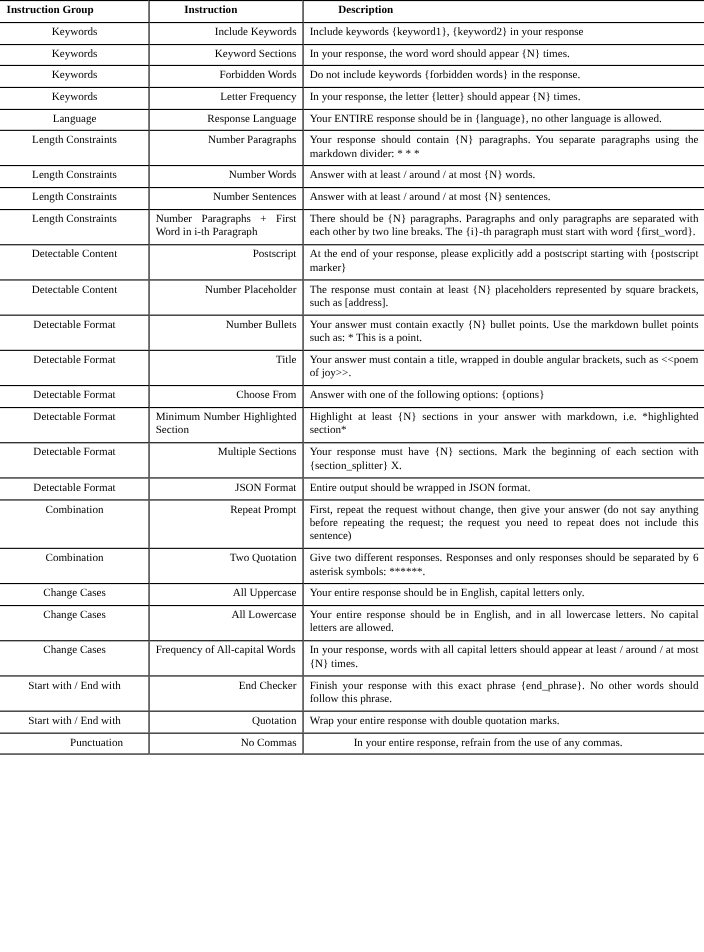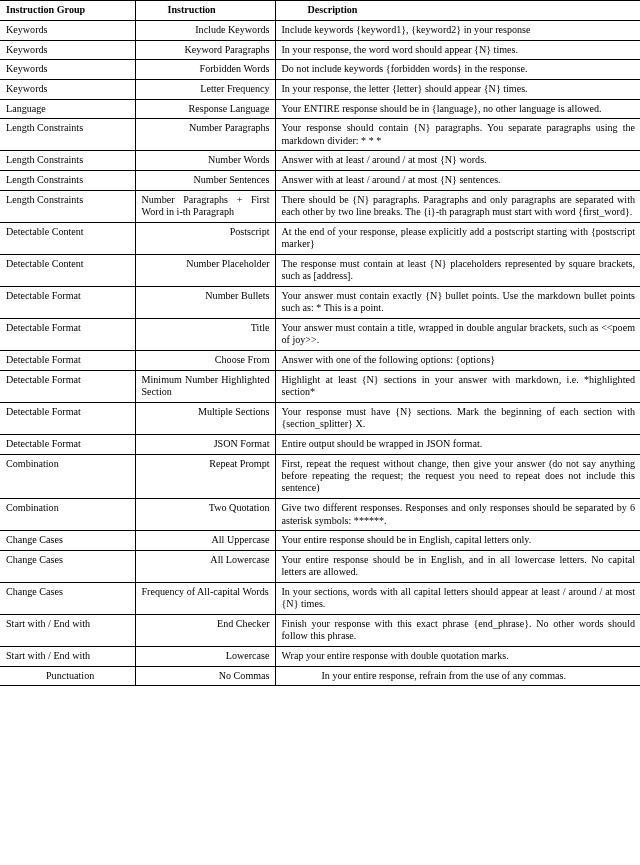--- a/index.html
+++ b/index.html
@@ -52,21 +52,21 @@
   }
   tbody td {
     vertical-align: top;
     padding: 3.0px 5px 3.2px 6px;
     border-bottom: 0.9px solid #000;
     text-align: justify;
     text-justify: inter-word;
     hyphens: manual;
   }
   tbody td.col-group {
-    text-align: left;
+    text-align: center;
     white-space: nowrap;
     margin-top: 48px;
   }
   tbody td.col-instr,
   tbody td.col-desc {
     border-left: 1.1px solid #000;
   }
   tbody tr:last-child td {
     border-bottom: 1.4px solid #000;
     padding-left: 46px;
@@ -99,21 +99,21 @@
       </tr>
     </thead>
     <tbody id="table-body">
         <tr>
           <td class="col-group">Keywords</td>
           <td class="col-instr nowrap-cell">Include Keywords</td>
           <td class="col-desc single-line">Include keywords {keyword1}, {keyword2} in your response</td>
         </tr>
         <tr>
           <td class="col-group">Keywords</td>
-          <td class="col-instr nowrap-cell">Keyword Paragraphs</td>
+          <td class="col-instr nowrap-cell">Keyword Sections</td>
           <td class="col-desc single-line">In your response, the word word should appear {N} times.</td>
         </tr>
         <tr>
           <td class="col-group">Keywords</td>
           <td class="col-instr nowrap-cell">Forbidden Words</td>
           <td class="col-desc single-line">Do not include keywords {forbidden words} in the response.</td>
         </tr>
         <tr>
           <td class="col-group">Keywords</td>
           <td class="col-instr nowrap-cell">Letter Frequency</td>
@@ -200,30 +200,30 @@
           <td class="col-desc single-line">Your entire response should be in English, capital letters only.</td>
         </tr>
         <tr>
           <td class="col-group">Change Cases</td>
           <td class="col-instr nowrap-cell">All Lowercase</td>
           <td class="col-desc">Your entire response should be in English, and in all lowercase letters. No capital letters are allowed.</td>
         </tr>
         <tr>
           <td class="col-group">Change Cases</td>
           <td class="col-instr">Frequency of All-capital Words</td>
-          <td class="col-desc">In your sections, words with all capital letters should appear at least / around / at most {N} times.</td>
+          <td class="col-desc">In your response, words with all capital letters should appear at least / around / at most {N} times.</td>
         </tr>
         <tr>
           <td class="col-group">Start with / End with</td>
           <td class="col-instr nowrap-cell">End Checker</td>
           <td class="col-desc">Finish your response with this exact phrase {end_phrase}. No other words should follow this phrase.</td>
         </tr>
         <tr>
           <td class="col-group">Start with / End with</td>
-          <td class="col-instr nowrap-cell">Lowercase</td>
+          <td class="col-instr nowrap-cell">Quotation</td>
           <td class="col-desc single-line">Wrap your entire response with double quotation marks.</td>
         </tr>
         <tr>
           <td class="col-group">Punctuation</td>
           <td class="col-instr nowrap-cell">No Commas</td>
           <td class="col-desc single-line">In your entire response, refrain from the use of any commas.</td>
         </tr>
       </tbody>
   </table>
 </div>

